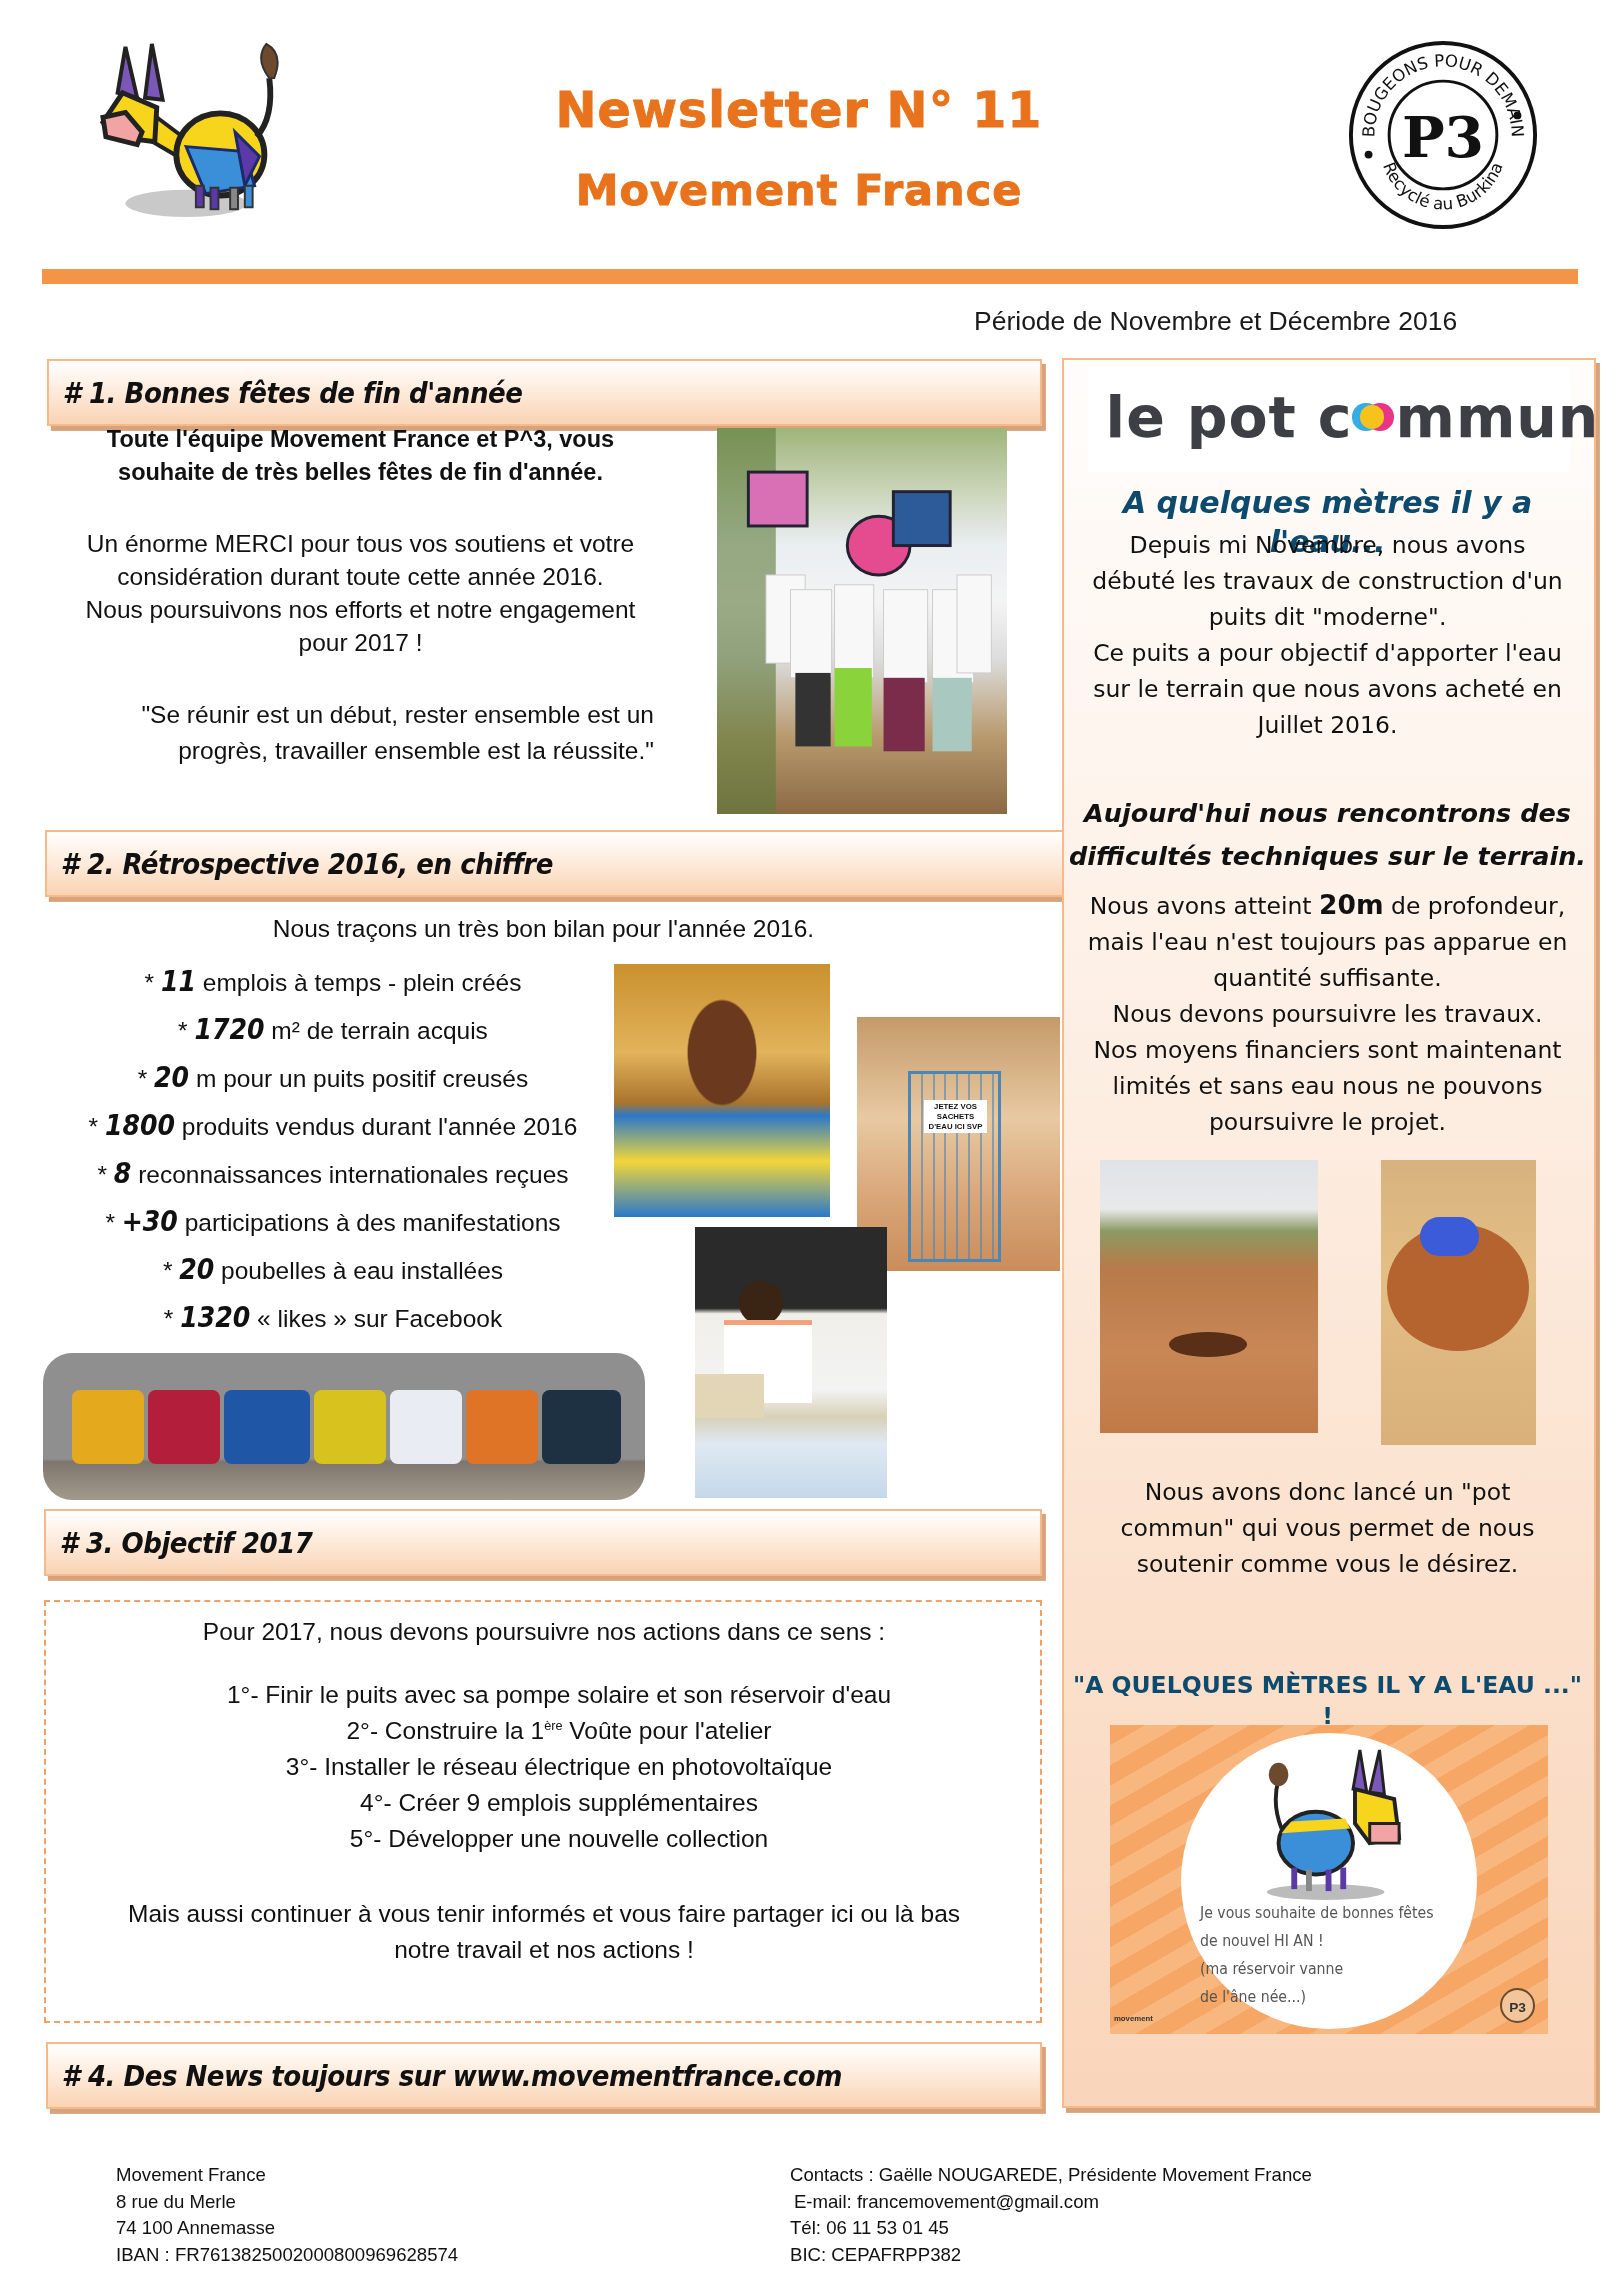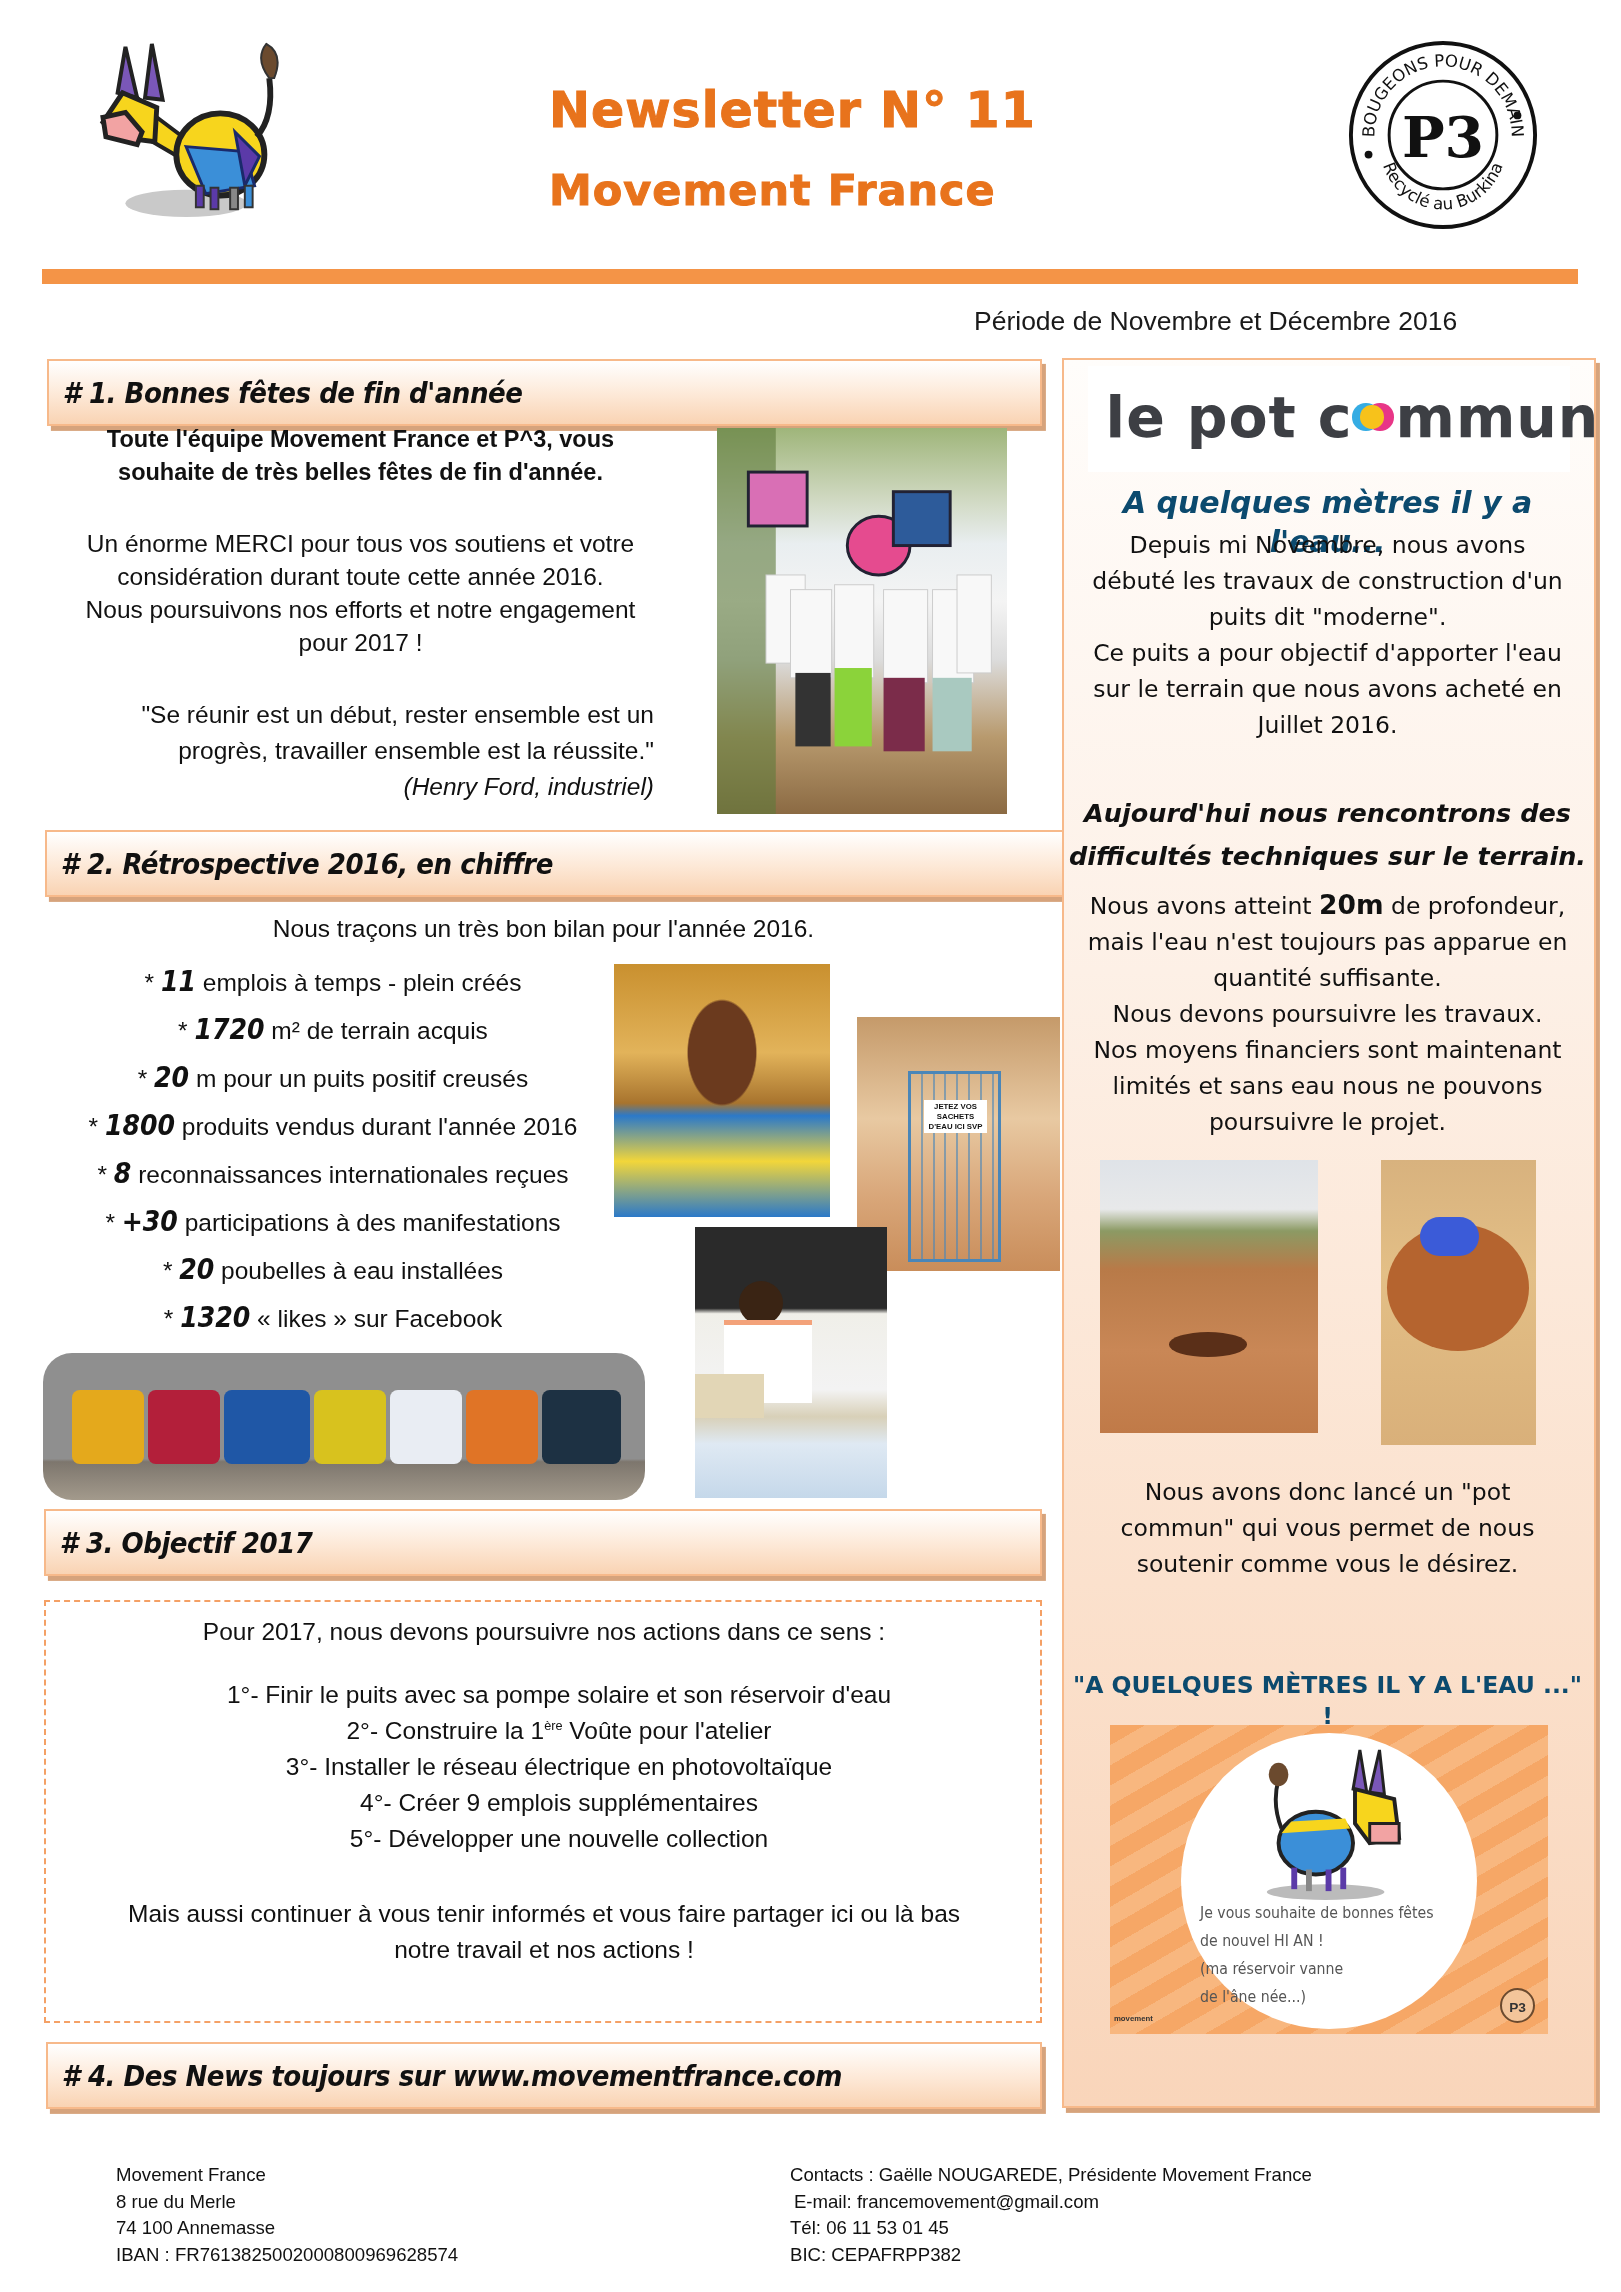--- a/index.html
+++ b/index.html
@@ -1,19 +1,19 @@
 <!DOCTYPE html>
 <html><head>
 <meta charset="utf-8">
 <style>
   html, body { margin:0; padding:0; }
   body { width:1621px; height:2293px; position:relative; background:#ffffff; overflow:hidden;
          font-family:"Liberation Sans", "DejaVu Sans", sans-serif; color:#111; }
   .abs { position:absolute; }
-  .title { font-family:"DejaVu Sans", sans-serif; font-weight:bold; color:#E8731C; text-align:left;
+  .title { font-family:"DejaVu Sans", sans-serif; font-weight:bold; color:#E8731C; text-align:center;
            -webkit-text-stroke:1px #E8731C; text-shadow: 0 0 0 #fff; letter-spacing:1px; }
   .rule { background:#F49447; }
   .period { font-size:26.5px; font-family:"Liberation Sans", sans-serif; color:#1a1a1a; }
   .sec-head { border:2px solid #F7B98A; background:linear-gradient(to bottom,#ffffff 0%,#fde8d6 55%,#f9d3b3 100%);
               box-shadow:3.9px 4.9px 0 #d6a37c; box-sizing:border-box; }
   .sec-head span { position:absolute; left:13.7px; top:50%; transform:translateY(-50%); font-family:"DejaVu Sans Condensed","DejaVu Sans", sans-serif;
                    font-weight:bold; font-style:italic; font-size:29px; color:#111; white-space:nowrap; letter-spacing:-0.5px; }
   .ctext { text-align:center; font-family:"Liberation Sans Narrow","Liberation Sans", sans-serif; font-size:24.5px; line-height:33px; color:#111; }
   .photo { overflow:hidden; }
   .rpanel { border:2px solid #F7B98A; box-sizing:border-box;
@@ -91,21 +91,20 @@
 <div class="abs ctext" style="left:59px;top:527px;width:603px;">
   <div>Un énorme MERCI pour tous vos soutiens et votre</div>
   <div>considération durant toute cette année 2016.</div>
   <div>Nous poursuivons nos efforts et notre engagement</div>
   <div>pour 2017 !</div>
 </div>
 
 <div class="abs" style="left:59px;top:697px;width:595px;text-align:right;font-family:'Liberation Sans',sans-serif;font-size:24.5px;line-height:36px;">
   <div>"Se réunir est un début, rester ensemble est un</div>
   <div>progrès, travailler ensemble est la réussite."</div>
-  <div style="font-style:italic;">(Henry Ford, industriel)</div>
 </div>
 
 <div class="abs photo" style="left:717px;top:428px;width:290px;height:386px;
      background:linear-gradient(180deg,#9fb57a 0%,#cfd8c0 18%,#e9eef0 30%,#f4f4f4 45%,#dcdcdc 60%,#b89a6e 80%,#8b6a43 100%);">
   <svg width="290" height="386" viewBox="0 0 296 394">
     <rect x="0" y="0" width="60" height="394" fill="#5e7a3a" opacity="0.6"></rect>
     <rect x="32" y="45" width="60" height="55" fill="#d96fb5" stroke="#223" stroke-width="3"></rect>
     <ellipse cx="165" cy="120" rx="32" ry="30" fill="#e54b8f" stroke="#223" stroke-width="3"></ellipse>
     <rect x="180" y="65" width="58" height="55" fill="#2d5b9a" stroke="#223" stroke-width="3"></rect>
     <g fill="#f8f8f8" stroke="#ccc">

